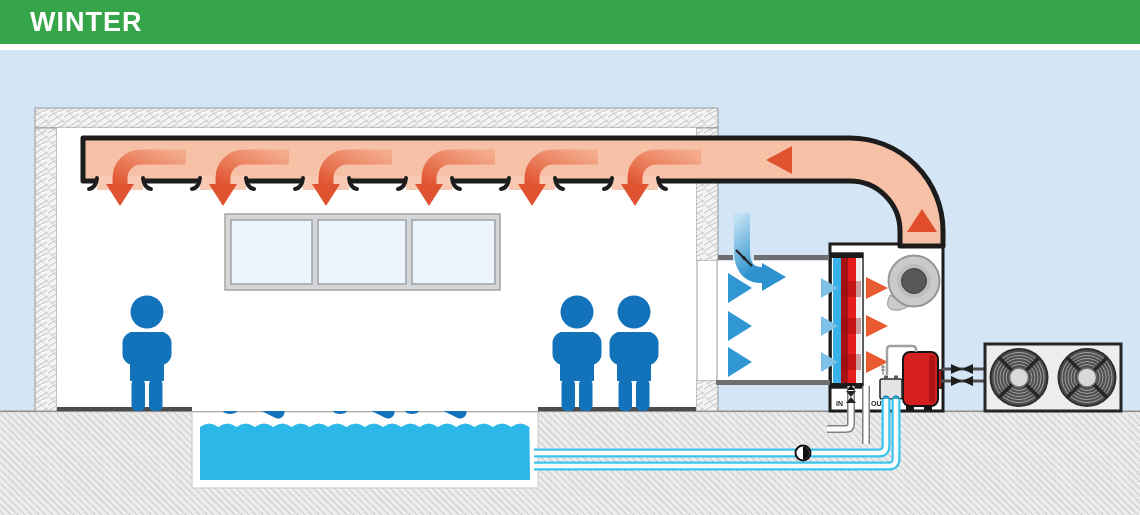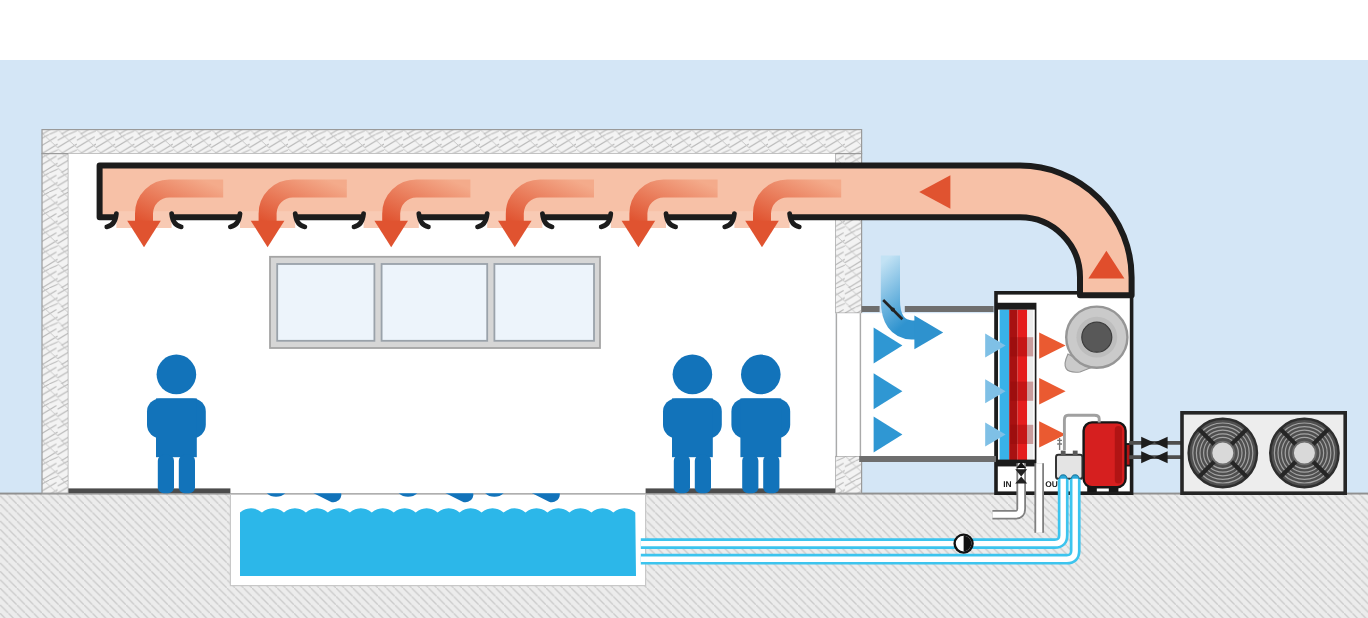--- a/index.html
+++ b/index.html
@@ -9,20 +9,23 @@
           display:flex;align-items:center;padding-left:30px;box-sizing:border-box;}
   .header .title{color:#ffffff;font-weight:bold;font-size:27px;letter-spacing:1px;}
   svg.scene{position:absolute;top:0;left:0;}
   text.pipe-label{font-family:"Liberation Sans",sans-serif;font-size:7px;font-weight:bold;fill:#222;}
 </style>
 </head>
 <body>
 
 <div class="stage">
 
+  <div class="header">
+    <span class="title">WINTER</span>
+  </div>
 
   <svg class="scene" width="1140" height="515" viewBox="0 0 1140 515">
     <defs>
       <pattern id="groundHatch" width="7" height="7" patternUnits="userSpaceOnUse">
         <rect width="7" height="7" fill="#ececec"></rect>
         <path d="M-1 -1 L8 8" stroke="#cbcbcb" stroke-width="1.1"></path>
       </pattern>
       <pattern id="wallHatch" width="16" height="16" patternUnits="userSpaceOnUse">
         <rect width="16" height="16" fill="#f3f3f3"></rect>
         <path d="M0 5 L9 0 M0 11 L15 2 M3 16 L16 8 M9 16 L16 13" stroke="#b9b9b9" stroke-width="0.9" fill="none"></path>

